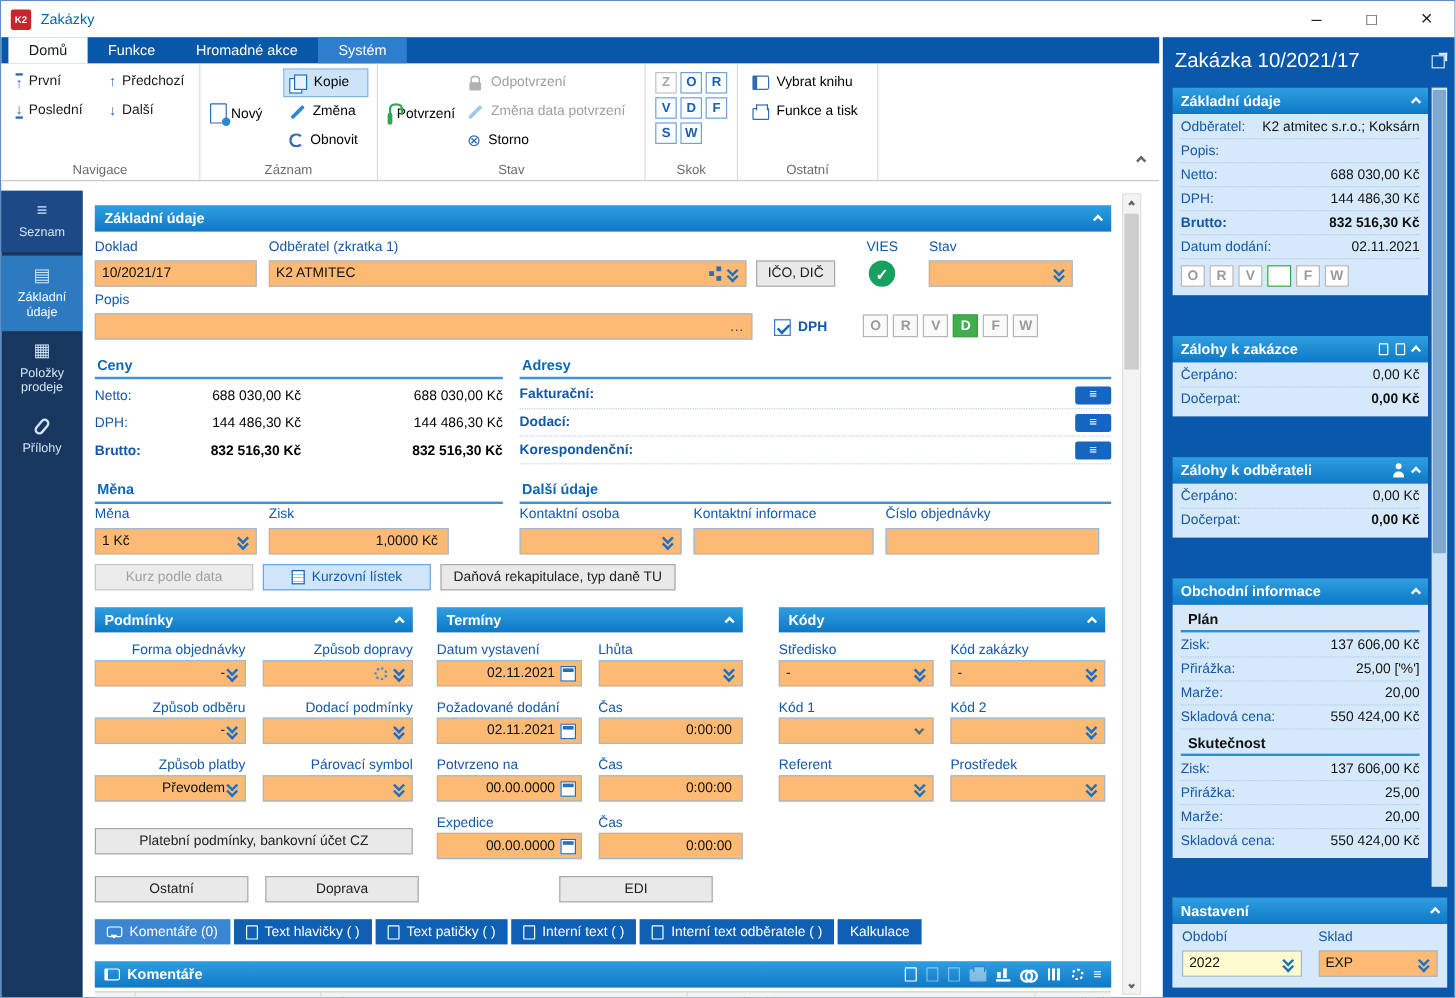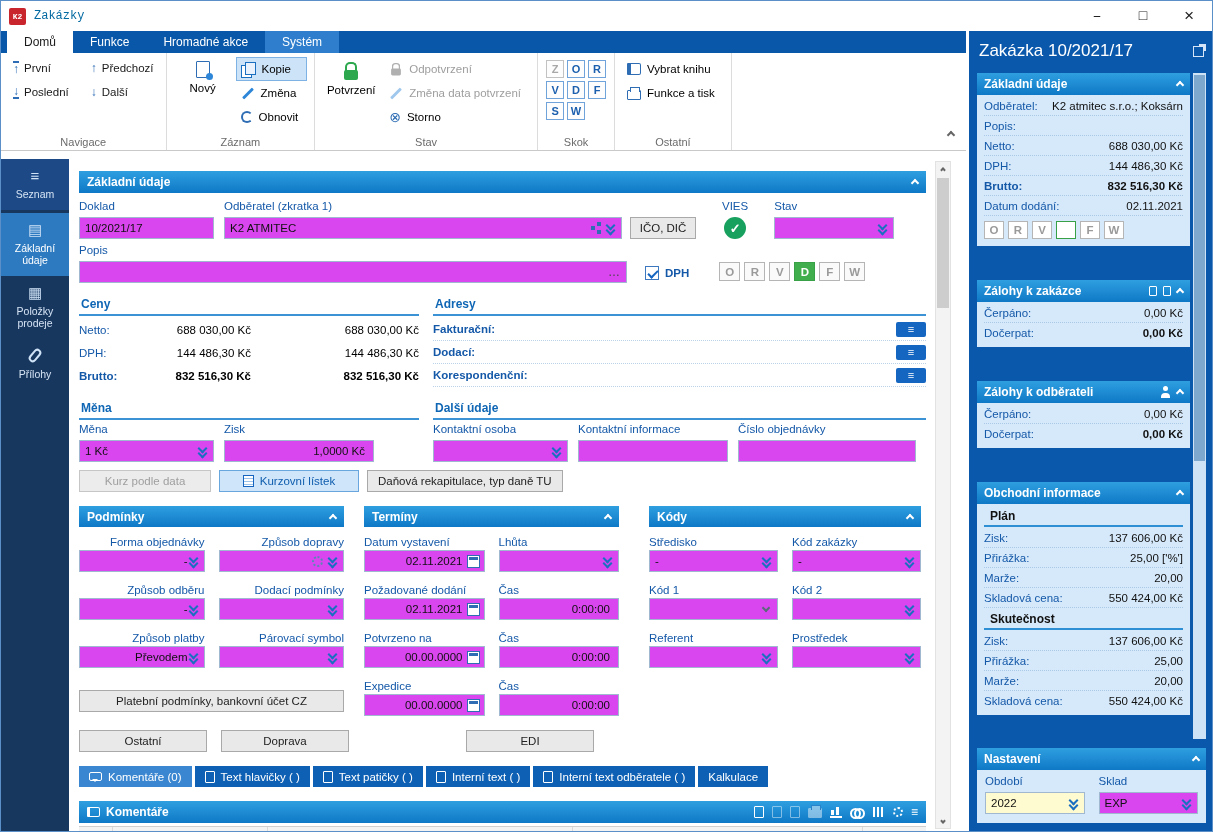--- a/index.html
+++ b/index.html
@@ -1,21 +1,21 @@
 <!DOCTYPE html>
 <html><head>
 <meta charset="utf-8">
 <style>
   * { box-sizing:border-box; margin:0; padding:0; }
   html,body { background:#e8e8e8; }
   body { font-family:"Liberation Sans", sans-serif; }
   .window { position:relative; width:1213px; height:832px; background:#fff; border:1px solid #5a8fc8; overflow:hidden; }
 
   
-  .titlebar { height:30px; display:flex; align-items:center; padding-left:8px; background:#fff;font-family:Liberation Mono, monospace; }
+  .titlebar { height:30px; display:flex; align-items:center; padding-left:8px; background:#fff; }
   .k2logo { width:17px; height:17px; background:#c9252c; color:#fff; font-size:8px; font-weight:bold; display:flex; align-items:center; justify-content:center; border-radius:2px; }
   .title-text { margin-left:8px; font-size:12px; color:#0369a1; }
   .win-controls { margin-left:auto; display:flex; height:100%; }
   .win-btn { width:46px; display:flex; align-items:center; justify-content:center; font-size:13px; color:#222; }
   .win-btn.min::after { content:"–"; font-size:15px; }
   .win-btn.max::after { content:"□"; font-size:14px; }
   .win-btn.close::after { content:"×"; font-size:17px; }
 
   
   .ribbon { position:absolute; left:0; top:30px; width:965px; height:128px; }
@@ -25,21 +25,21 @@
   .rtab.highlight { background:#2e7ecd; }
   .ribbon-body { height:98px; background:#fff; border-bottom:1px solid #c9c9c9; display:flex; position:relative; }
   .rgroup { border-right:1px solid #dcdcdc; display:flex; flex-direction:column; padding:5px 8px 18px; position:relative; }
   .rgroup-label { position:absolute; bottom:2px; left:0; right:0; text-align:center; font-size:11px; color:#6b6b6b; }
   .nav-grid { display:grid; grid-template-columns:auto auto; gap:4px 14px; align-content:start; }
   .nav-item { display:flex; align-items:center; gap:5px; font-size:11.5px; color:#1a1a1a; padding:3px 4px; }
   .arr { color:#2e6db4; font-weight:bold; font-size:12px; line-height:1; }
   .arr.bar-top { border-top:2px solid #2e6db4; }
   .arr.bar-bot { border-bottom:2px solid #2e6db4; }
   .zflex { display:flex; gap:6px; }
-  .big-btn { width:56px; display:flex; flex-direction:column; align-items:center; gap:4px; padding-top:3px; font-size:11.5px; text-align:center; }
+  .big-btn { width:56px; display:flex; flex-direction:row; align-items:center; gap:4px; padding-top:3px; font-size:11.5px; text-align:center; }
   .stack { display:flex; flex-direction:column; gap:2px; }
   .small-btn { display:flex; align-items:center; gap:6px; padding:2px 8px 2px 4px; font-size:11.5px; height:22px; white-space:nowrap; }
   .small-btn.selected { background:#cde3f8; outline:1px solid #7fb2e4; }
   .small-btn.disabled { color:#9e9e9e; }
   .skok-grid { display:grid; grid-template-columns:repeat(3,18px); gap:3px; align-content:start; padding-top:2px; }
   .skok-btn { width:18px; height:18px; border:1px solid #6fa3da; color:#1b5fae; background:#fdfdfd; font-size:11px; font-weight:bold; display:flex; align-items:center; justify-content:center; }
   .skok-btn.disabled { border-color:#c2c2c2; color:#a8a8a8; }
   .ribbon-collapse { position:absolute; right:12px; bottom:8px; }
 
   
@@ -112,21 +112,21 @@
   .vs-arrow .chev { width:4px; height:4px; }
   .vs-down { position:absolute; bottom:0; left:0; right:0; }
   .vs-thumb { position:absolute; top:16px; left:1px; right:1px; height:130px; background:#cdcdcd; }
 
   .sec-bar { height:22px; background:linear-gradient(180deg,#2f9fe0,#0e78c6); display:flex; align-items:center; padding:0 8px; color:#fff; font-weight:bold; font-size:12px; gap:6px; }
   .sec-bar .sp { flex:1; }
 
   .row-fields { display:flex; align-items:flex-end; }
   .fcol { display:flex; flex-direction:column; gap:3px; }
   .flbl { color:#1458a8; font-size:11.5px; height:14px; white-space:nowrap; }
-  .input, .combo { border:1px solid #a0b8d0; background:#d946ef; height:22px; display:flex; align-items:center; padding:0 4px 0 5px; font-size:11.5px; color:#111; }
+  .input, .combo { border:1px solid #a0b8d0; background:#fdba74; height:22px; display:flex; align-items:center; padding:0 4px 0 5px; font-size:11.5px; color:#111; }
   .val { flex:1; white-space:nowrap; overflow:hidden; }
   .val.r { text-align:right; padding-right:4px; }
   .btn { height:22px; background:#e9e9e9; border:1px solid #a9a9a9; font-size:11.5px; display:flex; align-items:center; justify-content:center; padding:0 10px; color:#222; gap:6px; white-space:nowrap; }
   .btn.disabled { color:#9f9f9f; border-color:#c6c6c6; background:#ececec; }
   .btn.hl { background:#cfe6fa; border-color:#6aa6de; color:#0f5cad; }
   .dots { color:#444; font-size:12px; padding:0 2px; }
   .dots::after { content:"…"; }
   .vies { width:22px; height:22px; border-radius:50%; background:#17a05e; color:#fff; display:flex; align-items:center; justify-content:center; }
   .vies::after { content:"✓"; font-size:13px; font-weight:bold; }
   .cb { width:14px; height:14px; border:1px solid #3c78c0; background:#fff; position:relative; }

